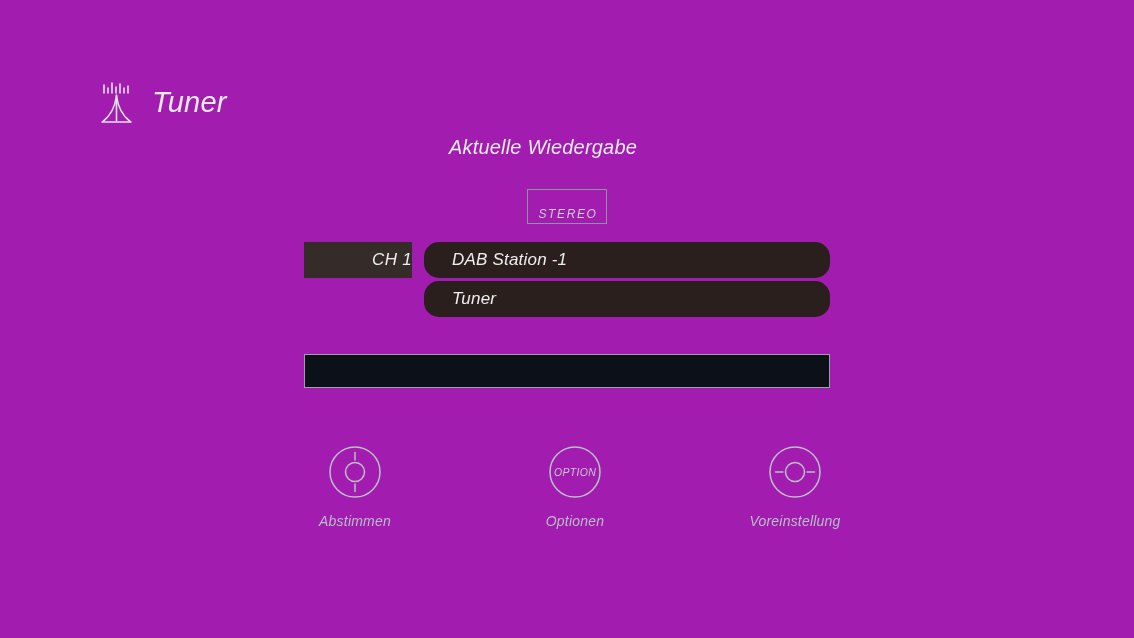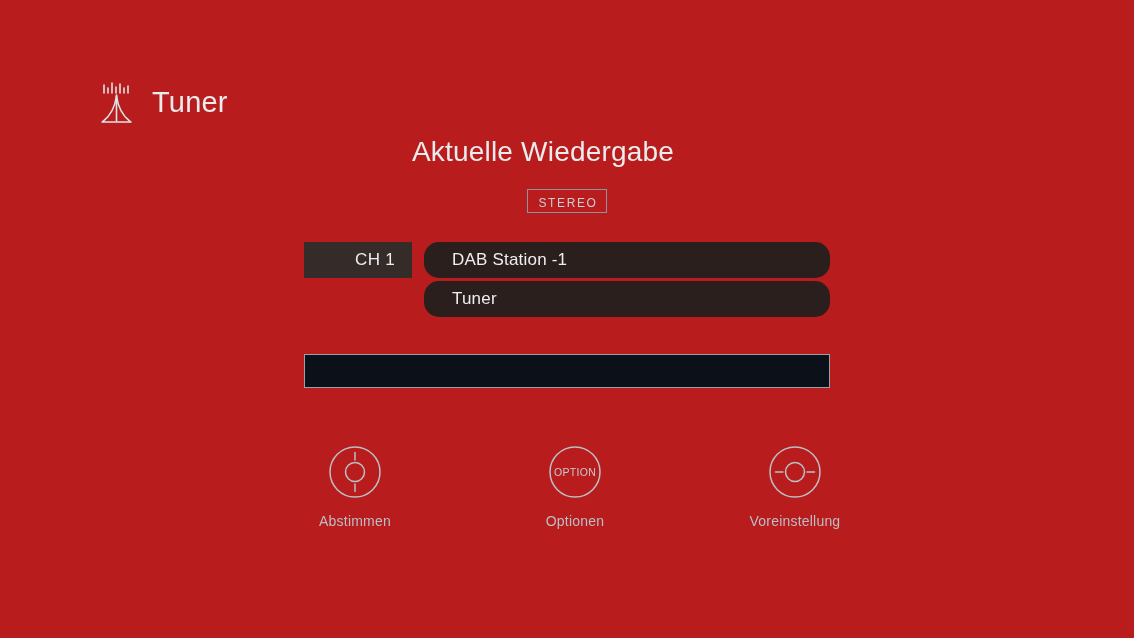--- a/index.html
+++ b/index.html
@@ -15,21 +15,22 @@
     background: #0c1119;
     font-family: "Liberation Sans", sans-serif;
     color: #e6e8ea;
     -webkit-font-smoothing: antialiased;
   }
 
   #screen {
     position: relative;
     width: 1134px;
     height: 638px;
-    background: #b91c1c;
+    background: #a21caf;
+    font-style: italic;
   }
 
   
   .source-header {
     position: absolute;
     left: 98px;
     top: 79px;
     display: flex;
     align-items: center;
     gap: 16px;
@@ -51,41 +52,41 @@
     letter-spacing: 0.2px;
     padding-bottom: 2px;
   }
 
   .now-playing-title {
     position: absolute;
     left: 0;
     top: 136px;
     width: 1086px;
     text-align: center;
-    font-size: 28px;
+    font-size: 20px;
     font-weight: 400;
     color: #e9ebec;
     letter-spacing: 0.2px;
   }
 
   .badge-row {
     position: absolute;
     left: 0;
     top: 189px;
     width: 1134px;
     text-align: center;
   }
 
   .audio-badge {
     display: inline-block;
     border: 1px solid #8b949e;
     color: #c9ced4;
     font-size: 12px;
     letter-spacing: 1.6px;
-    padding: 7px 9px 3px 11px;
+    padding: 18px 9px 3px 11px;
     line-height: 1;
     background: transparent;
   }
 
   
   .info-block {
     position: absolute;
     left: 304px;
     top: 242px;
     width: 526px;
@@ -99,21 +100,21 @@
     margin-bottom: 3px;
   }
 
   .ch-cell {
     width: 108px;
     flex: 0 0 108px;
     background: #352b29;
     display: flex;
     align-items: center;
     justify-content: flex-end;
-    padding-right: 17px;
+    padding-right: 0;
     font-size: 17px;
     color: #eceeef;
     letter-spacing: 0.3px;
   }
 
   .ch-cell.is-empty {
     background: transparent;
   }
 
   .value-cell {

